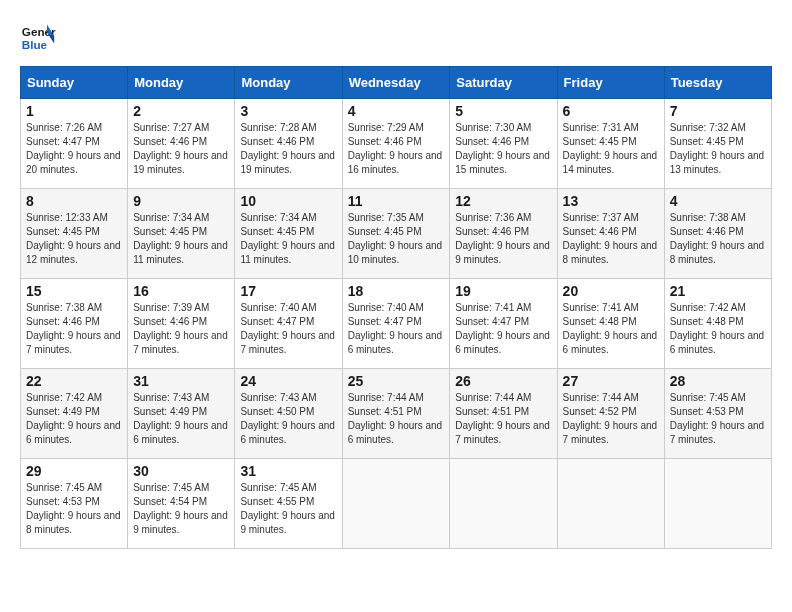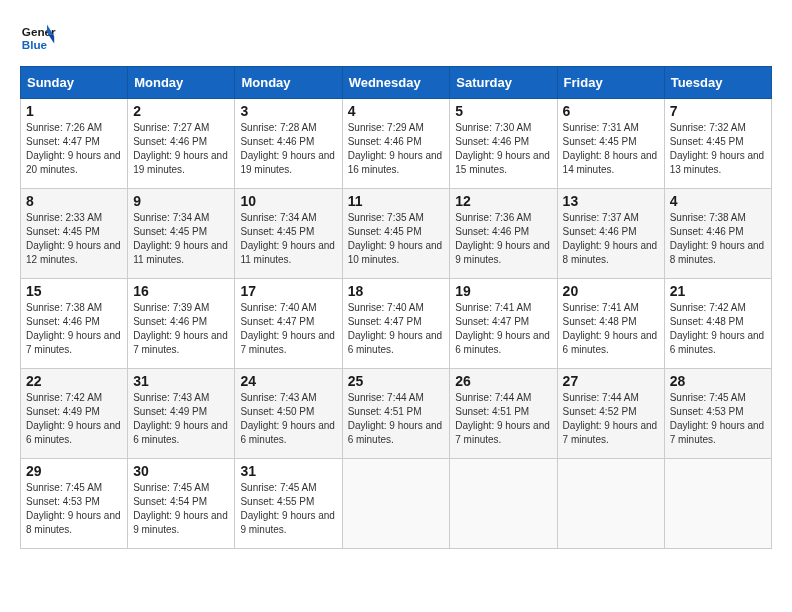--- a/index.html
+++ b/index.html
@@ -144,37 +144,37 @@
           <span>Sunrise: 7:30 AM</span><br>
           <span>Sunset: 4:46 PM</span><br>
           <span>Daylight: 9 hours and 15 minutes.</span>
         </div>
       </td>
         <td>
         <span class="day-num">6</span>
         <div class="day-info">
           <span>Sunrise: 7:31 AM</span><br>
           <span>Sunset: 4:45 PM</span><br>
-          <span>Daylight: 8 hours and 14 minutes.</span>
+          <span>Daylight: 9 hours and 14 minutes.</span>
         </div>
       </td>
         <td>
         <span class="day-num">7</span>
         <div class="day-info">
           <span>Sunrise: 7:32 AM</span><br>
           <span>Sunset: 4:45 PM</span><br>
           <span>Daylight: 9 hours and 13 minutes.</span>
         </div>
       </td>
       </tr>
       <tr>
         <td>
         <span class="day-num">8</span>
         <div class="day-info">
-          <span>Sunrise: 2:33 AM</span><br>
+          <span>Sunrise: 12:33 AM</span><br>
           <span>Sunset: 4:45 PM</span><br>
           <span>Daylight: 9 hours and 12 minutes.</span>
         </div>
       </td>
         <td>
         <span class="day-num">9</span>
         <div class="day-info">
           <span>Sunrise: 7:34 AM</span><br>
           <span>Sunset: 4:45 PM</span><br>
           <span>Daylight: 9 hours and 11 minutes.</span>

